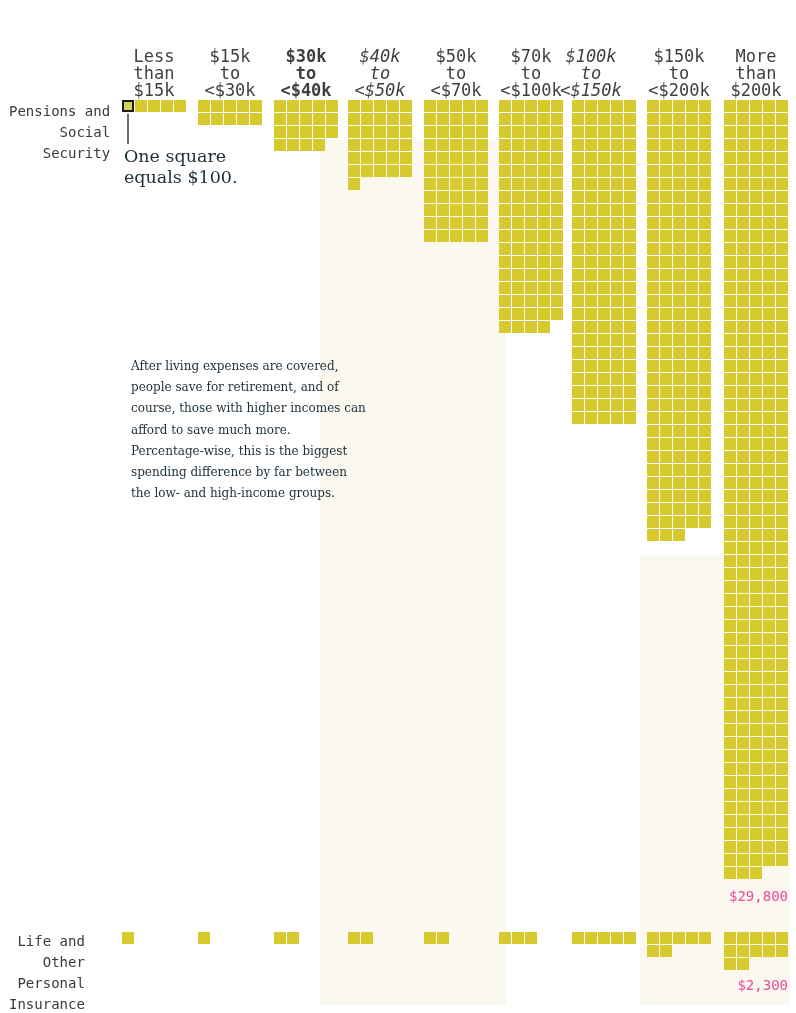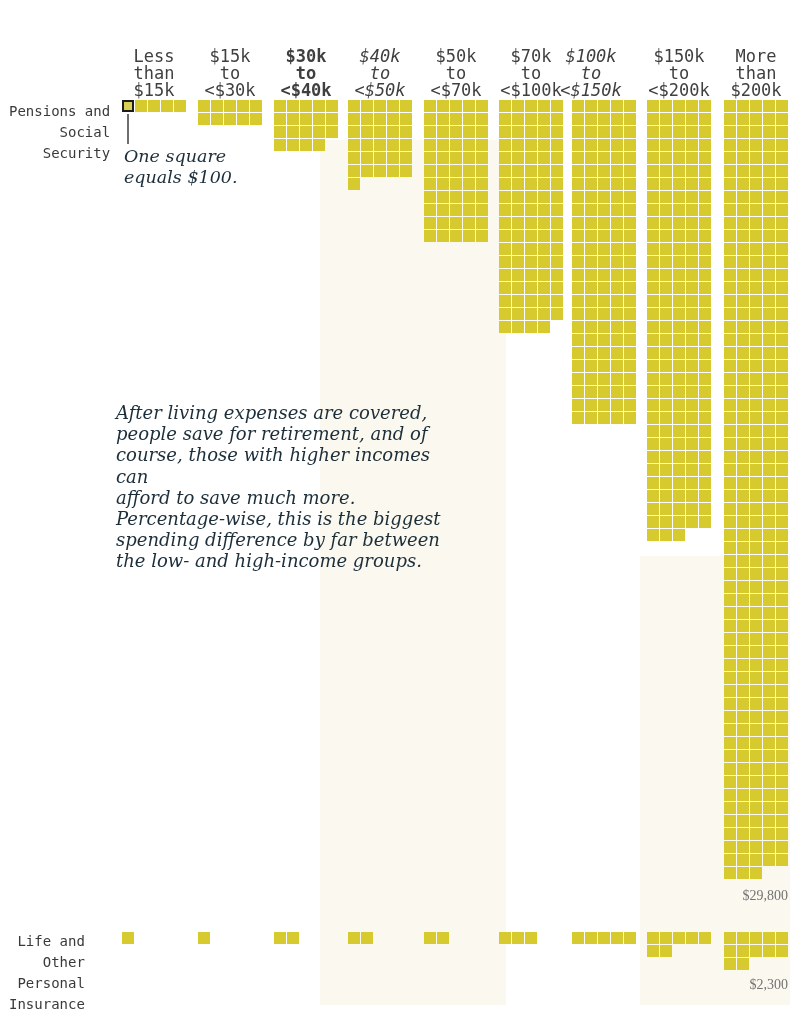--- a/index.html
+++ b/index.html
@@ -21,27 +21,27 @@
   #row-label-insurance{top:931px;}
 
   .waffle{position:absolute;display:grid;grid-template-columns:repeat(5,12px);
     grid-auto-rows:12px;gap:1px;z-index:2;}
   .sq{width:12px;height:12px;background:#d6ca2e;}
   .sq.legend{background:#d8cf57;border:2px solid #1c1c1c;box-sizing:border-box;}
 
   .callout-line{position:absolute;left:127px;top:114px;width:2px;height:30px;
     background:#6e6e6e;z-index:3;}
 
-  .serif{font-family:"DejaVu Serif","Liberation Serif",serif;font-style:italic;
+  .serif{font-family:"DejaVu Serif","Liberation Serif",serif;
     color:#1c2e3a;white-space:pre-line;z-index:3;position:absolute;}
   .legend-note{left:124px;top:146px;font-size:17.5px;line-height:21px;}
-  .annotation{left:116px;top:356px;font-size:18px;line-height:21.2px;width:345px;margin-top:46px;}
+  .annotation{left:131px;top:356px;font-size:12px;line-height:21.2px;width:345px;}
 
   .value-label{position:absolute;width:90px;text-align:right;font-size:14px;
-    color:#737373;z-index:3;font-family:Liberation Serif, serif;}
+    color:#ec4899;z-index:3;}
   #vl-pensions{left:698px;top:888px;}
   #vl-insurance{left:698px;top:977px;}
 </style>
 </head>
 <body>
 
 <div class="canvas">
 
   <div class="band" style="left:320px;top:140px;width:186px;height:865px;"></div>
   <div class="band" style="left:640px;top:556px;width:150px;height:449px;"></div>

